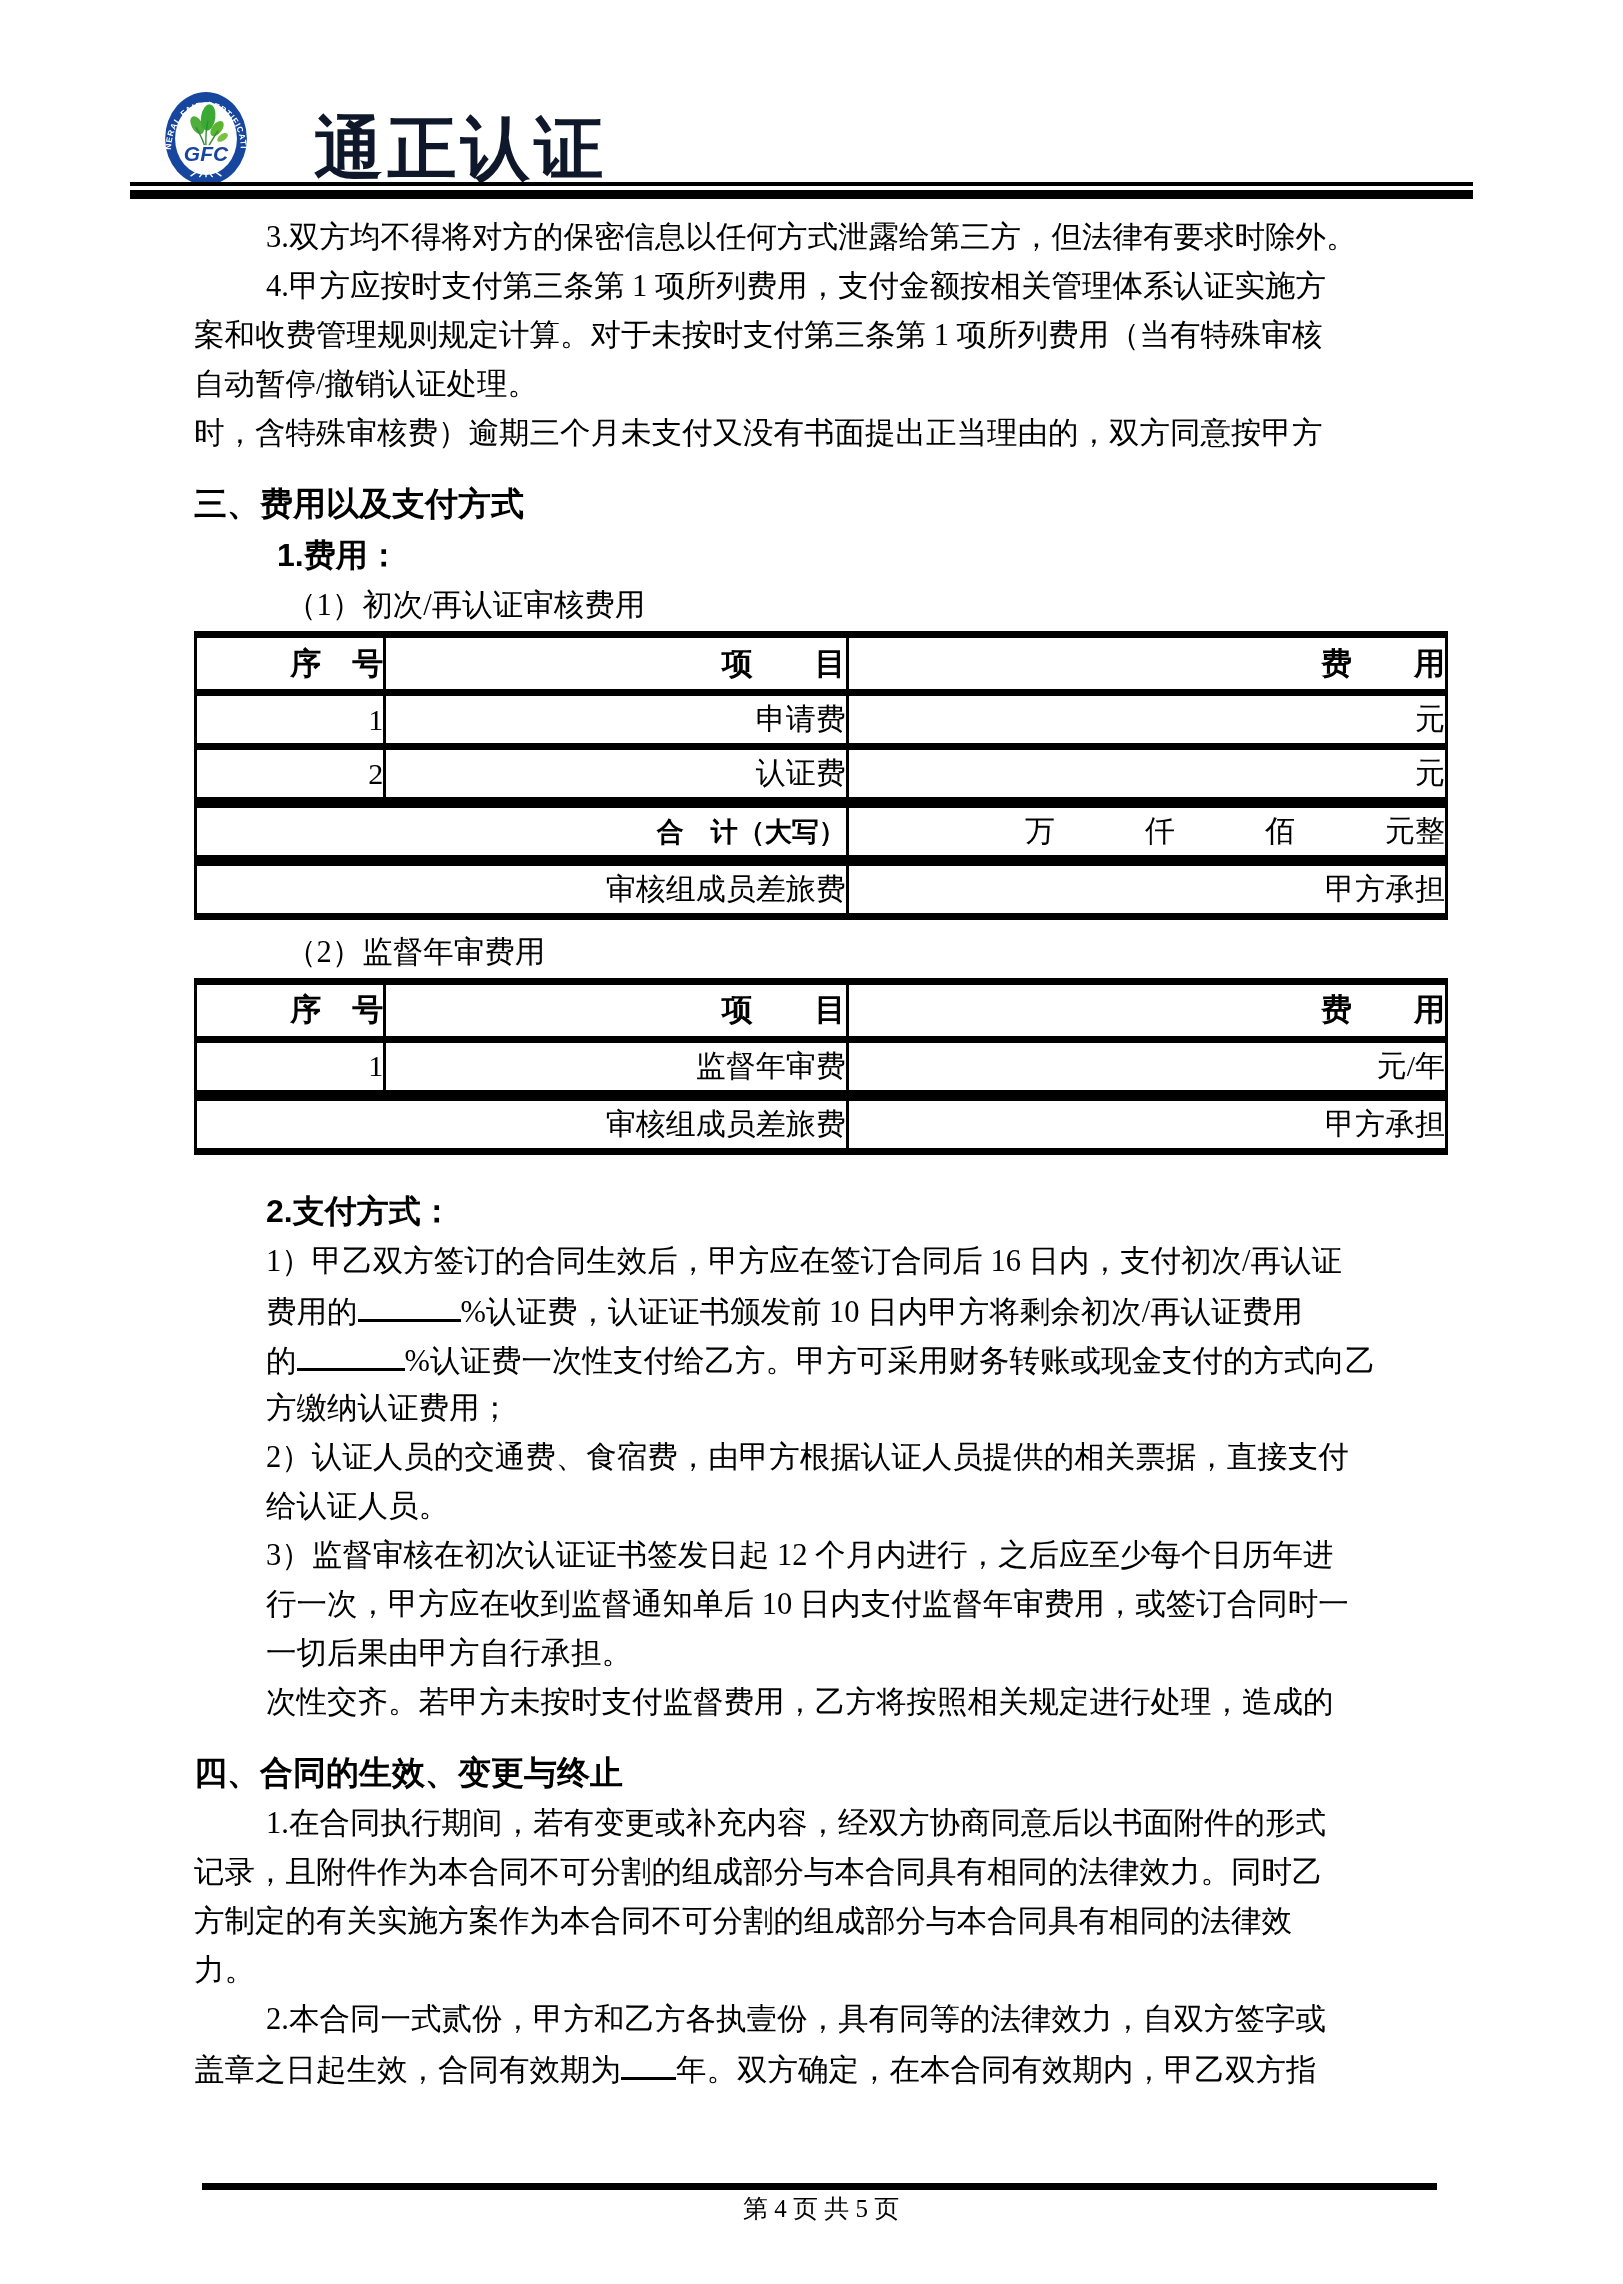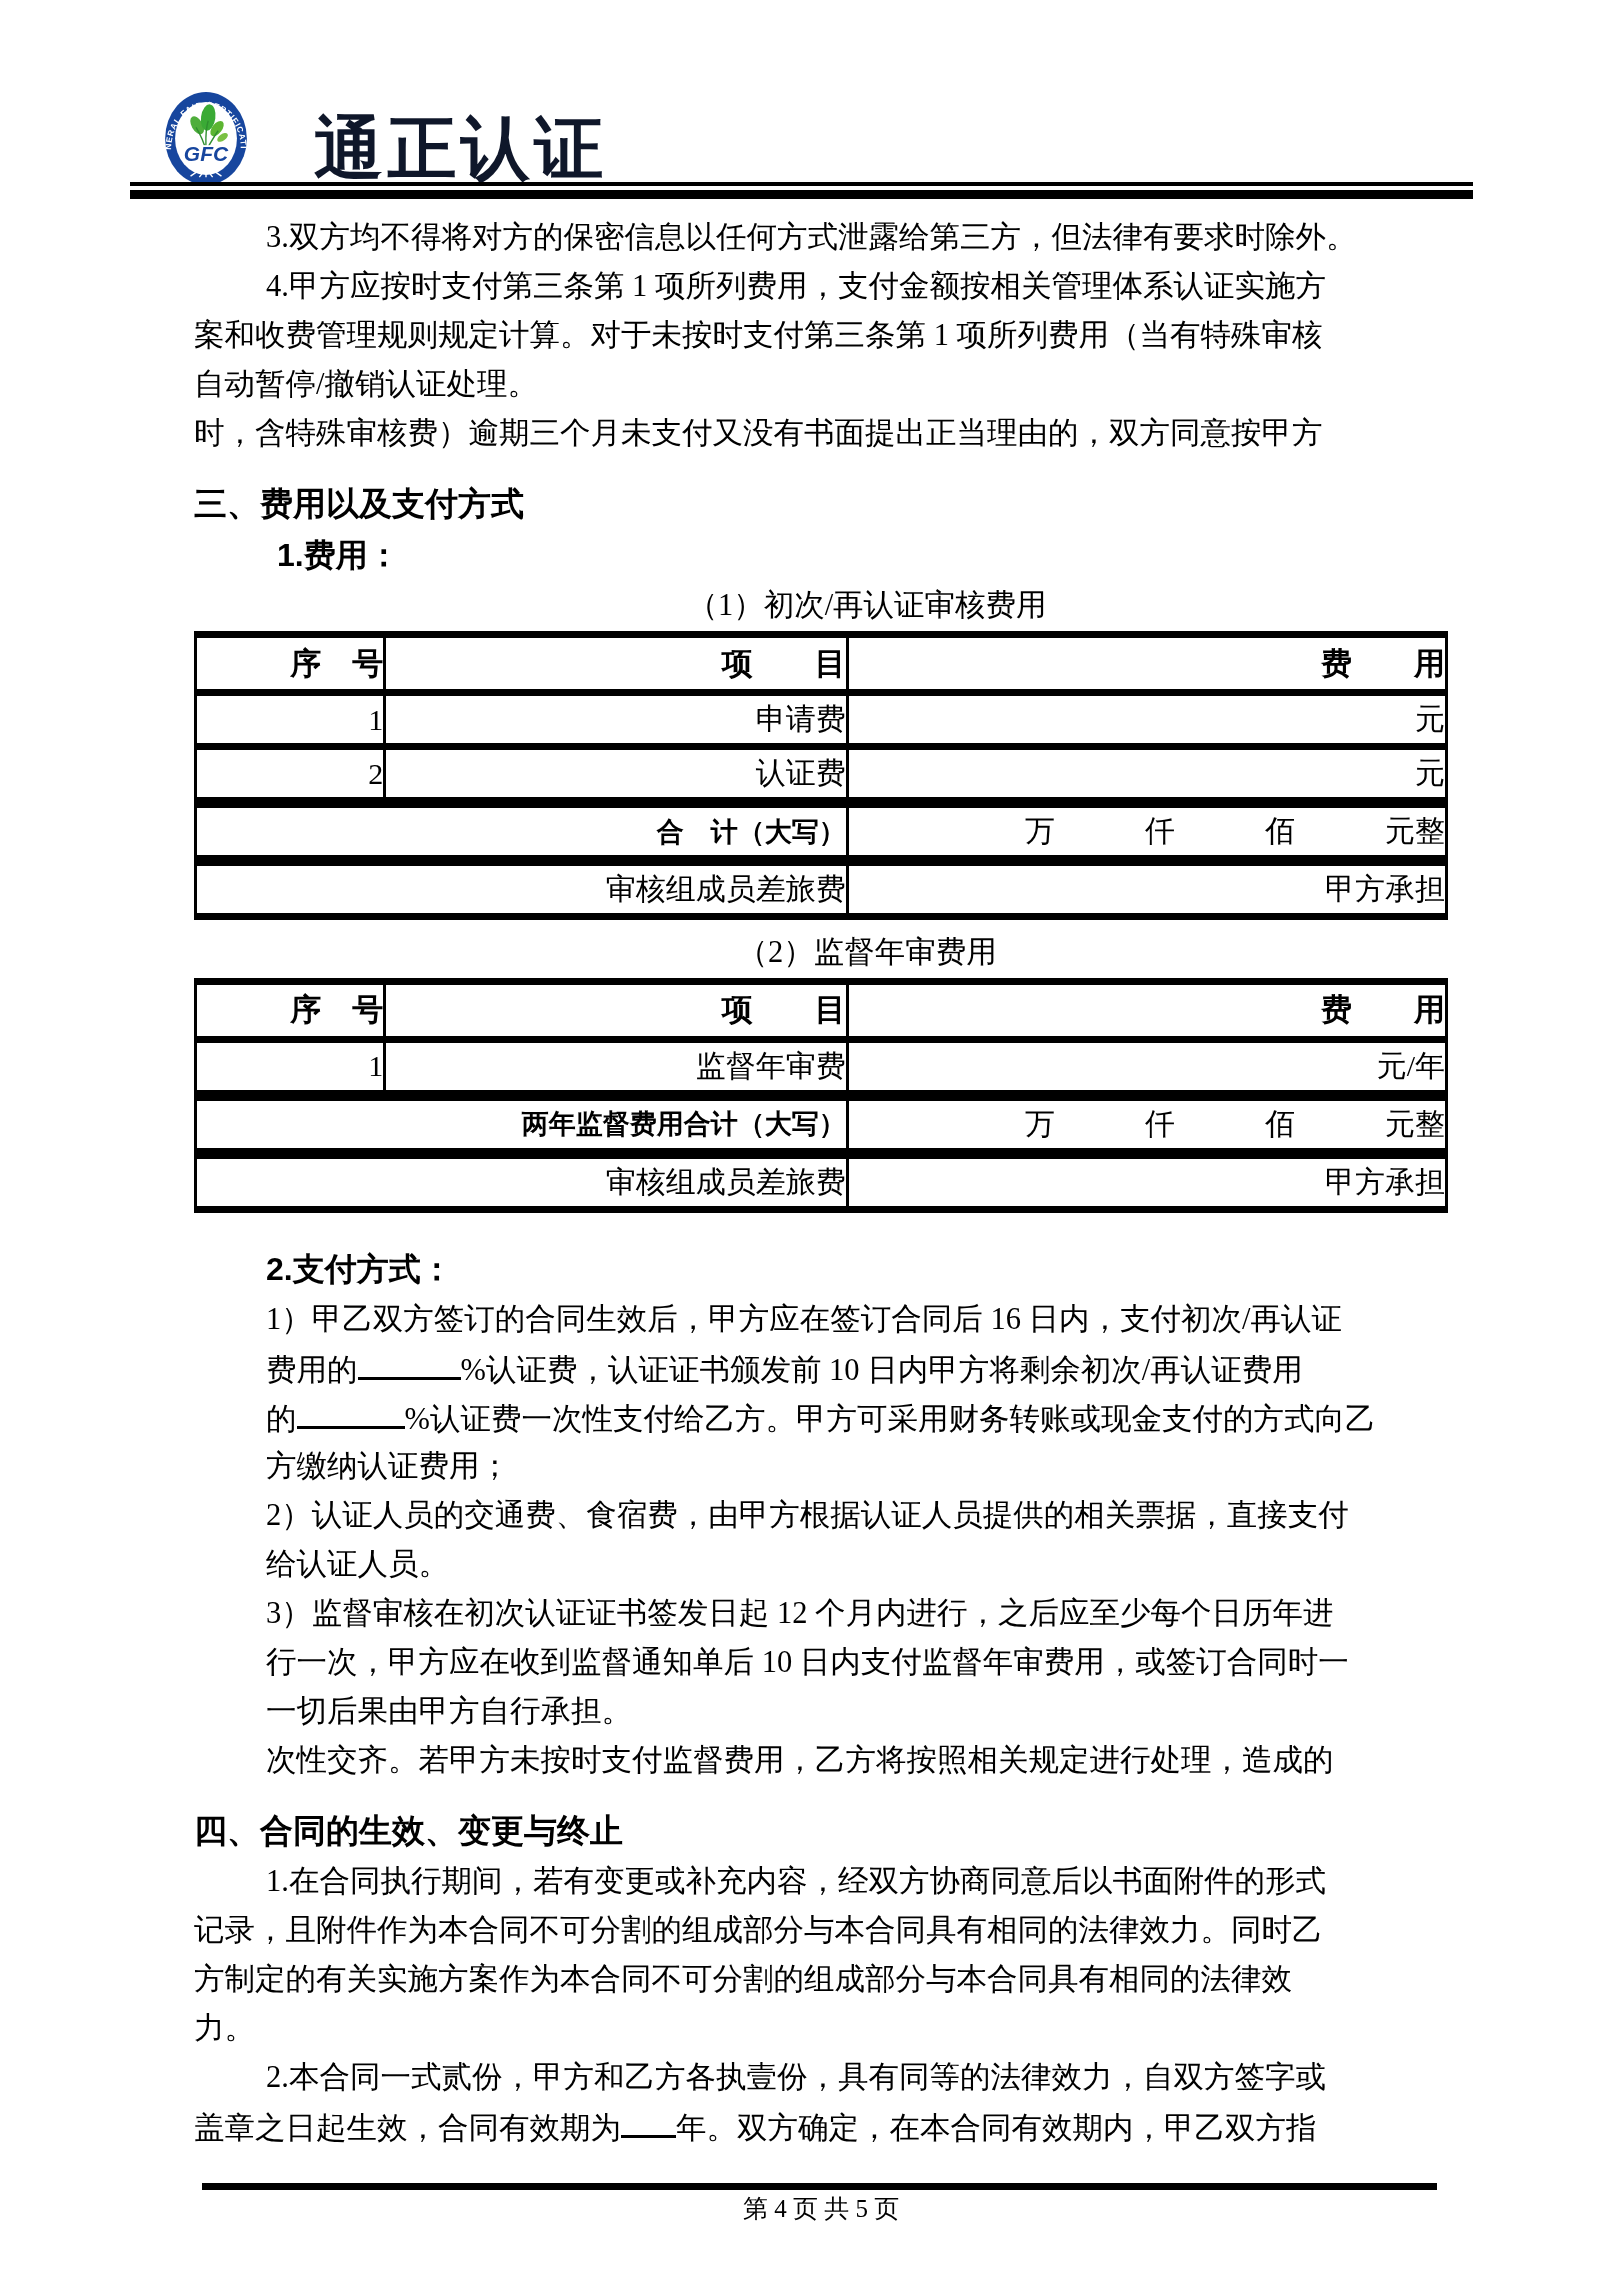--- a/index.html
+++ b/index.html
@@ -32,21 +32,21 @@
   .h-main{
     font-family:"Liberation Sans","DejaVu Sans",sans-serif;
     font-weight:bold;font-size:33px;line-height:53px;height:53px;
     margin-top:19px;white-space:nowrap;
   }
   .h-sub{
     font-family:"Liberation Sans","DejaVu Sans",sans-serif;
     font-weight:bold;font-size:32px;line-height:51px;height:51px;
     margin-left:83px;white-space:nowrap;
   }
-  .caption{font-size:30.5px;line-height:49px;height:49px;margin-left:92px;white-space:nowrap;text-align:center;}
+  .caption{font-size:30.5px;line-height:49px;height:49px;margin-left:92px;white-space:nowrap;}
   
   table.fee{
     border-collapse:collapse;table-layout:fixed;width:1254px;
     font-size:30px;margin-top:1.1px;
   }
   table.fee td{
     border:3.3px solid #000;
     border-top-width:7.2px;border-bottom-width:7.2px;
     text-align:right;height:47px;padding:0;
     overflow:hidden;white-space:nowrap;
@@ -158,24 +158,20 @@
       <tbody>
           <tr class="hdr">
         <td class="c1">序　号</td>
         <td class="c2">项　　目</td>
         <td class="c3">费　　用</td>
       </tr>
       <tr>
         <td>1</td>
         <td>监督年审费</td>
         <td>元/年</td>
-      </tr>
-      <tr class="sum">
-        <td colspan="2" class="bold">两年监督费用合计（大写）</td>
-        <td>万　　　仟　　　佰　　　元整</td>
       </tr>
       <tr class="trav">
         <td colspan="2">审核组成员差旅费</td>
         <td>甲方承担</td>
       </tr>
     </tbody>
       </table>
 
     <div class="payblock">
       <div class="h-sub" style="margin-left:0;">2.支付方式：</div>

